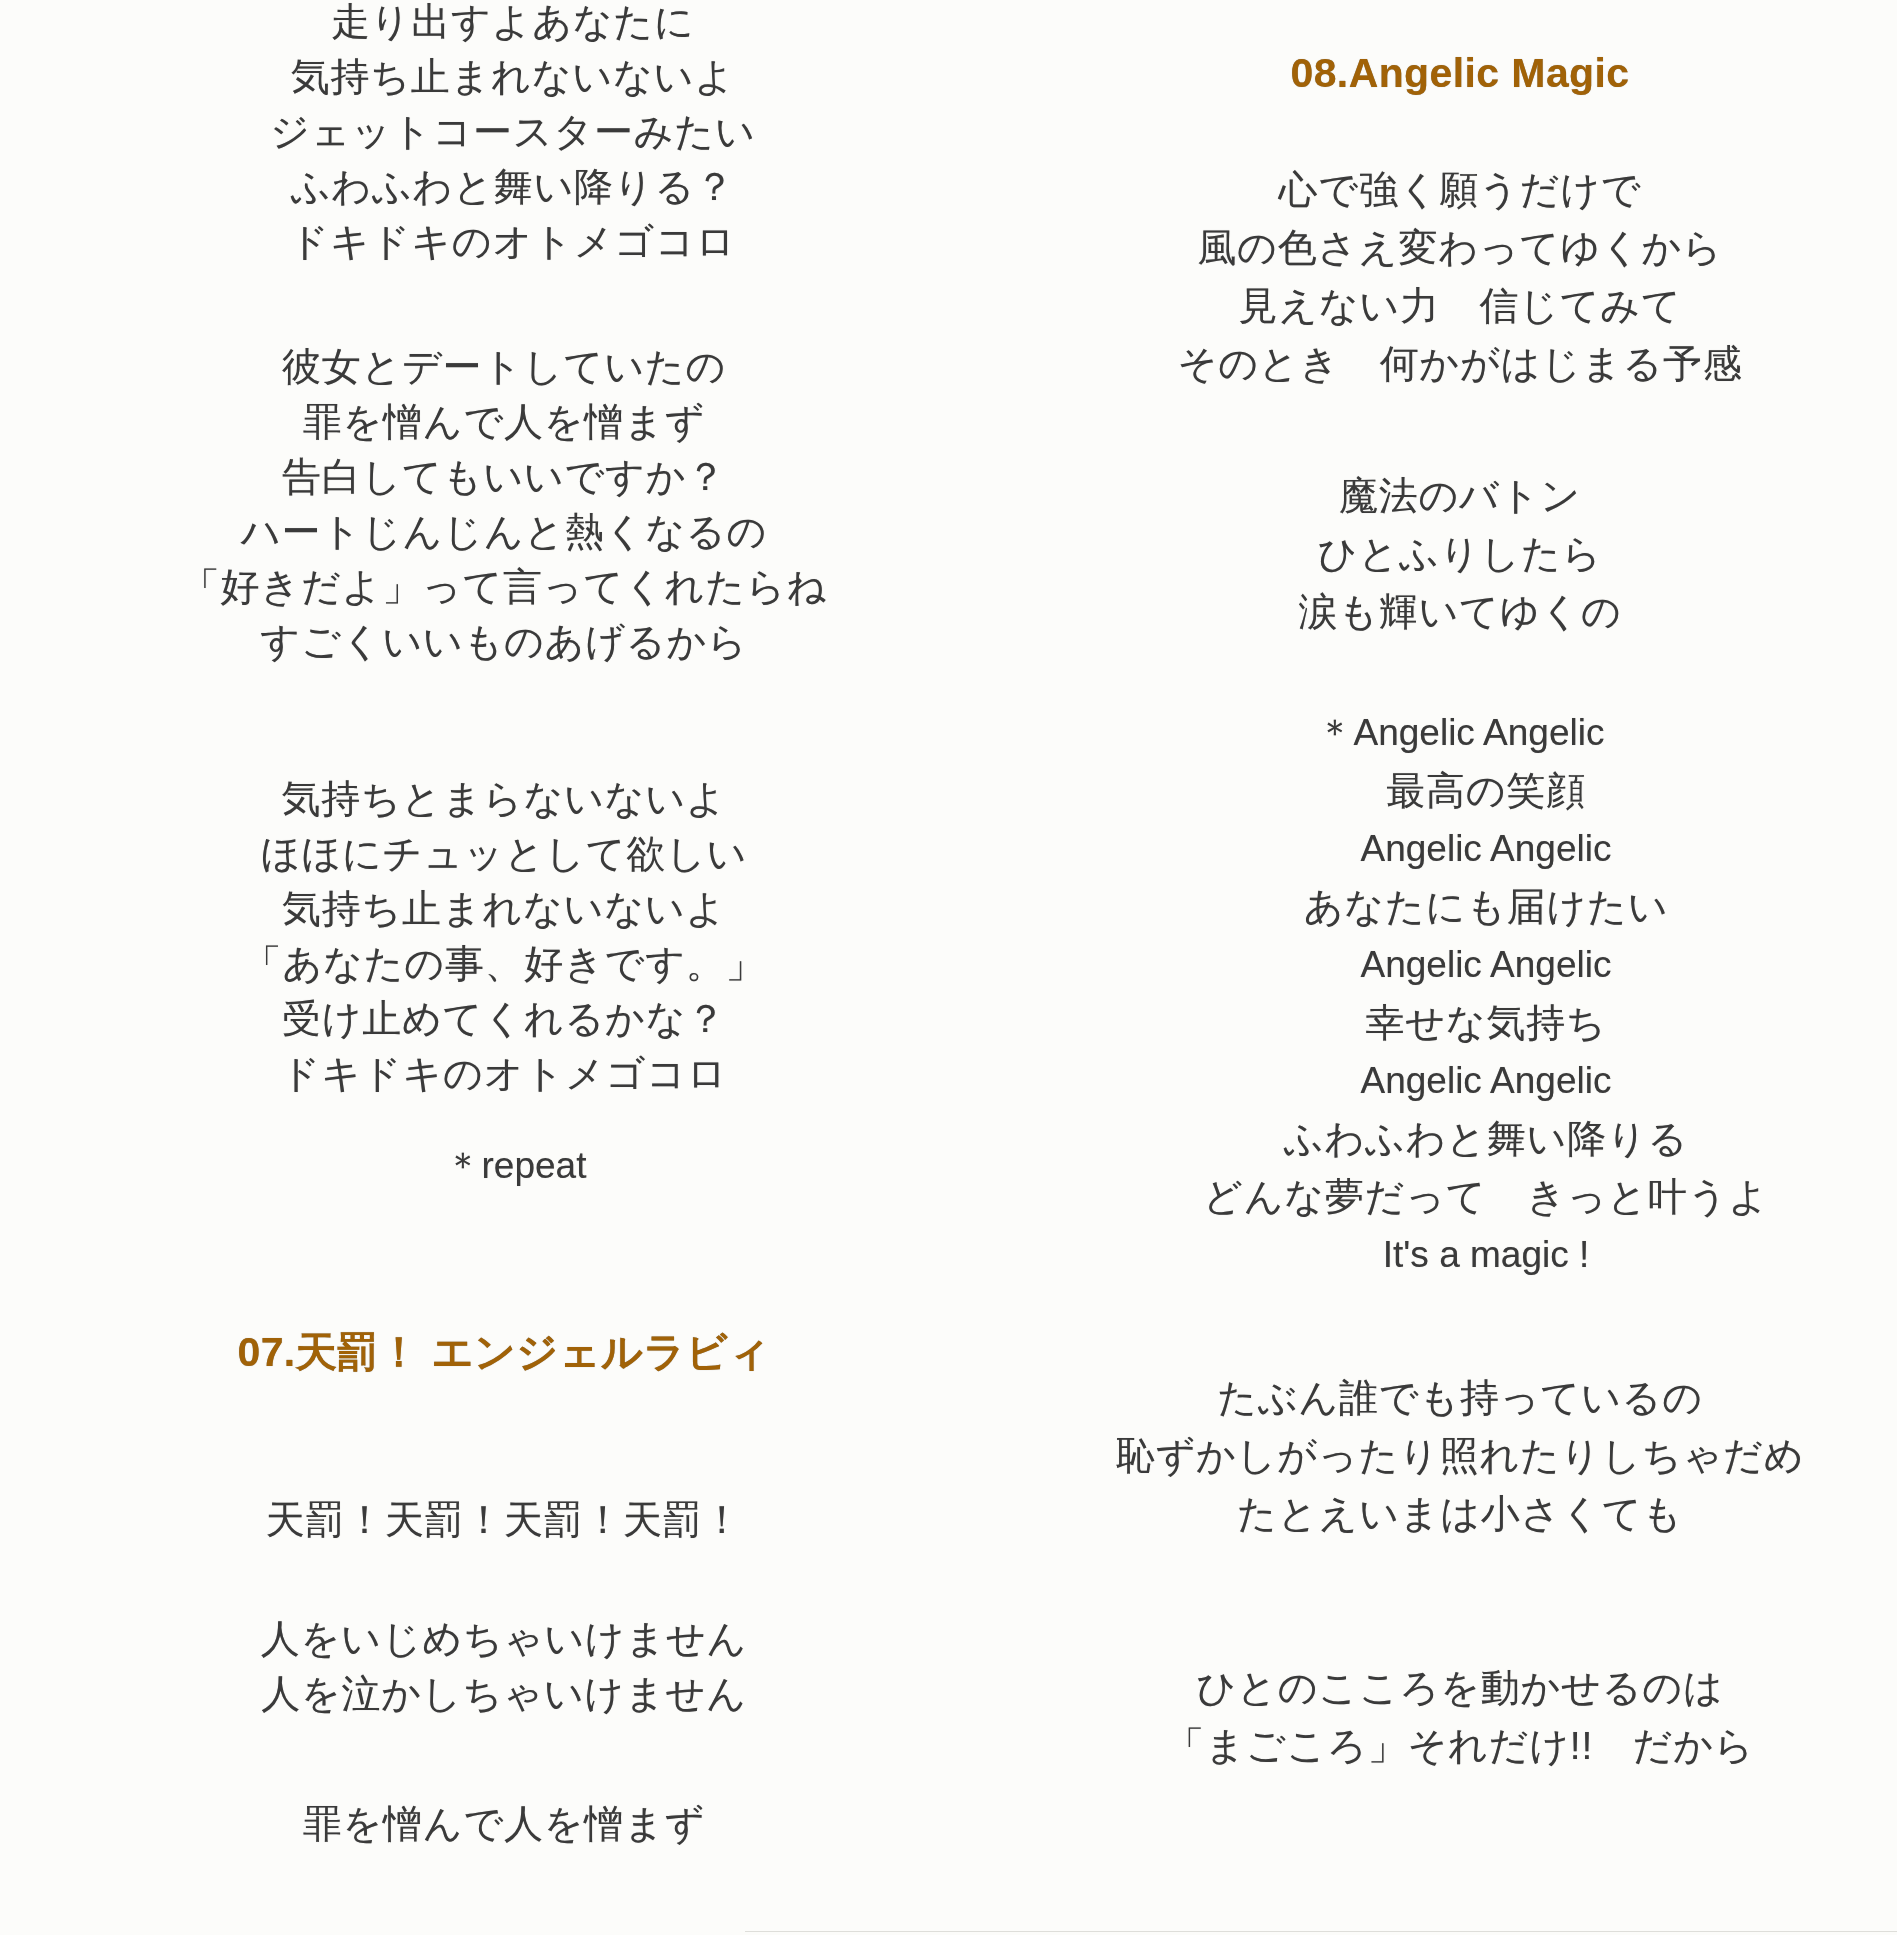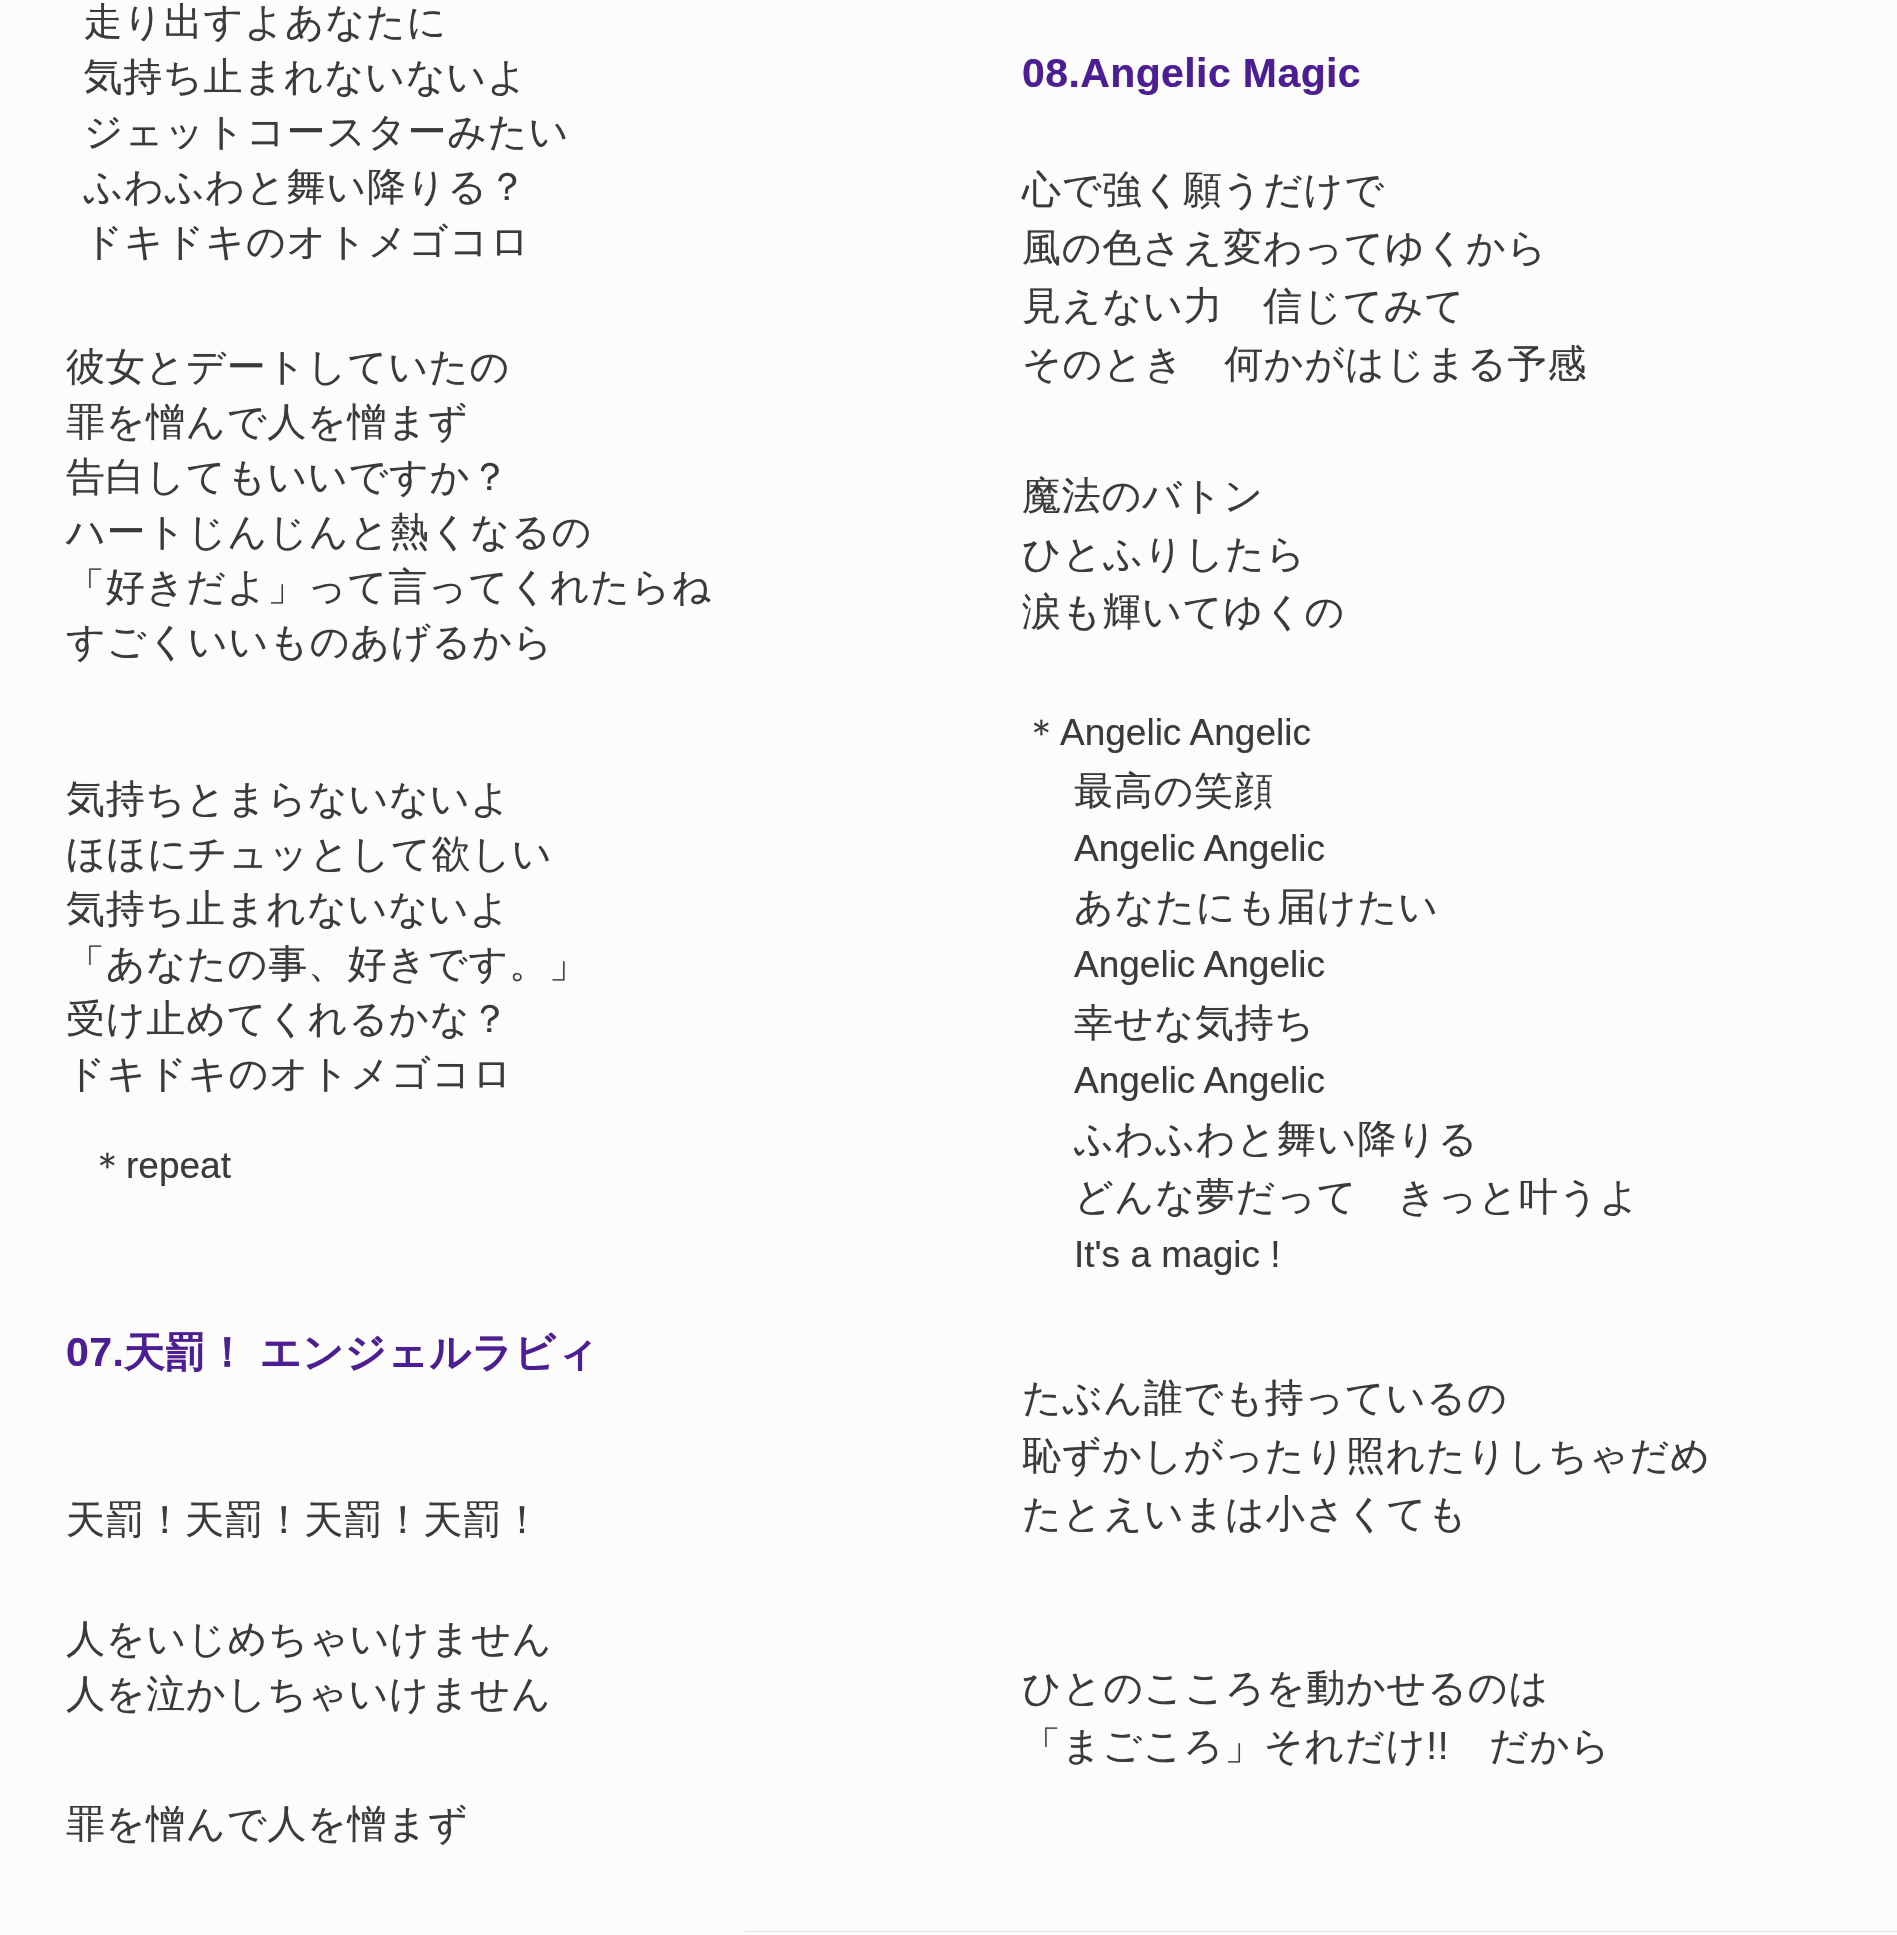--- a/index.html
+++ b/index.html
@@ -17,40 +17,41 @@
   }
   .page {
     position: absolute;
     inset: 0;
   }
   .col {
     position: absolute;
     top: 0;
     width: 876px;
     height: 100%;
+    text-align: center;
   }
   .col-left  { left: 66px;  }
   .col-right { left: 1022px; }
   .blk {
     position: absolute;
     left: 0;
     width: 100%;
   }
   .ln {
     height: 58px;
     line-height: 58px;
     font-size: 39px;
     letter-spacing: 0.7px;
     white-space: pre;
     text-shadow: 0 0 0.7px rgba(55,55,55,0.45);
   }
   .col-left .ln { height: 55px; line-height: 55px; }
   .hdr {
     font-weight: bold;
-    color: #4c1d95;
+    color: #a16207;
     font-size: 41px;
     letter-spacing: 0.4px;
     text-shadow: 0 0 0.7px rgba(40,40,40,0.55);
   }
   .latin {
     font-size: 37px;
     letter-spacing: 0;
   }
   .indA   { margin-left: 17.5px; }  
   .indRep { margin-left: 23px; }  

